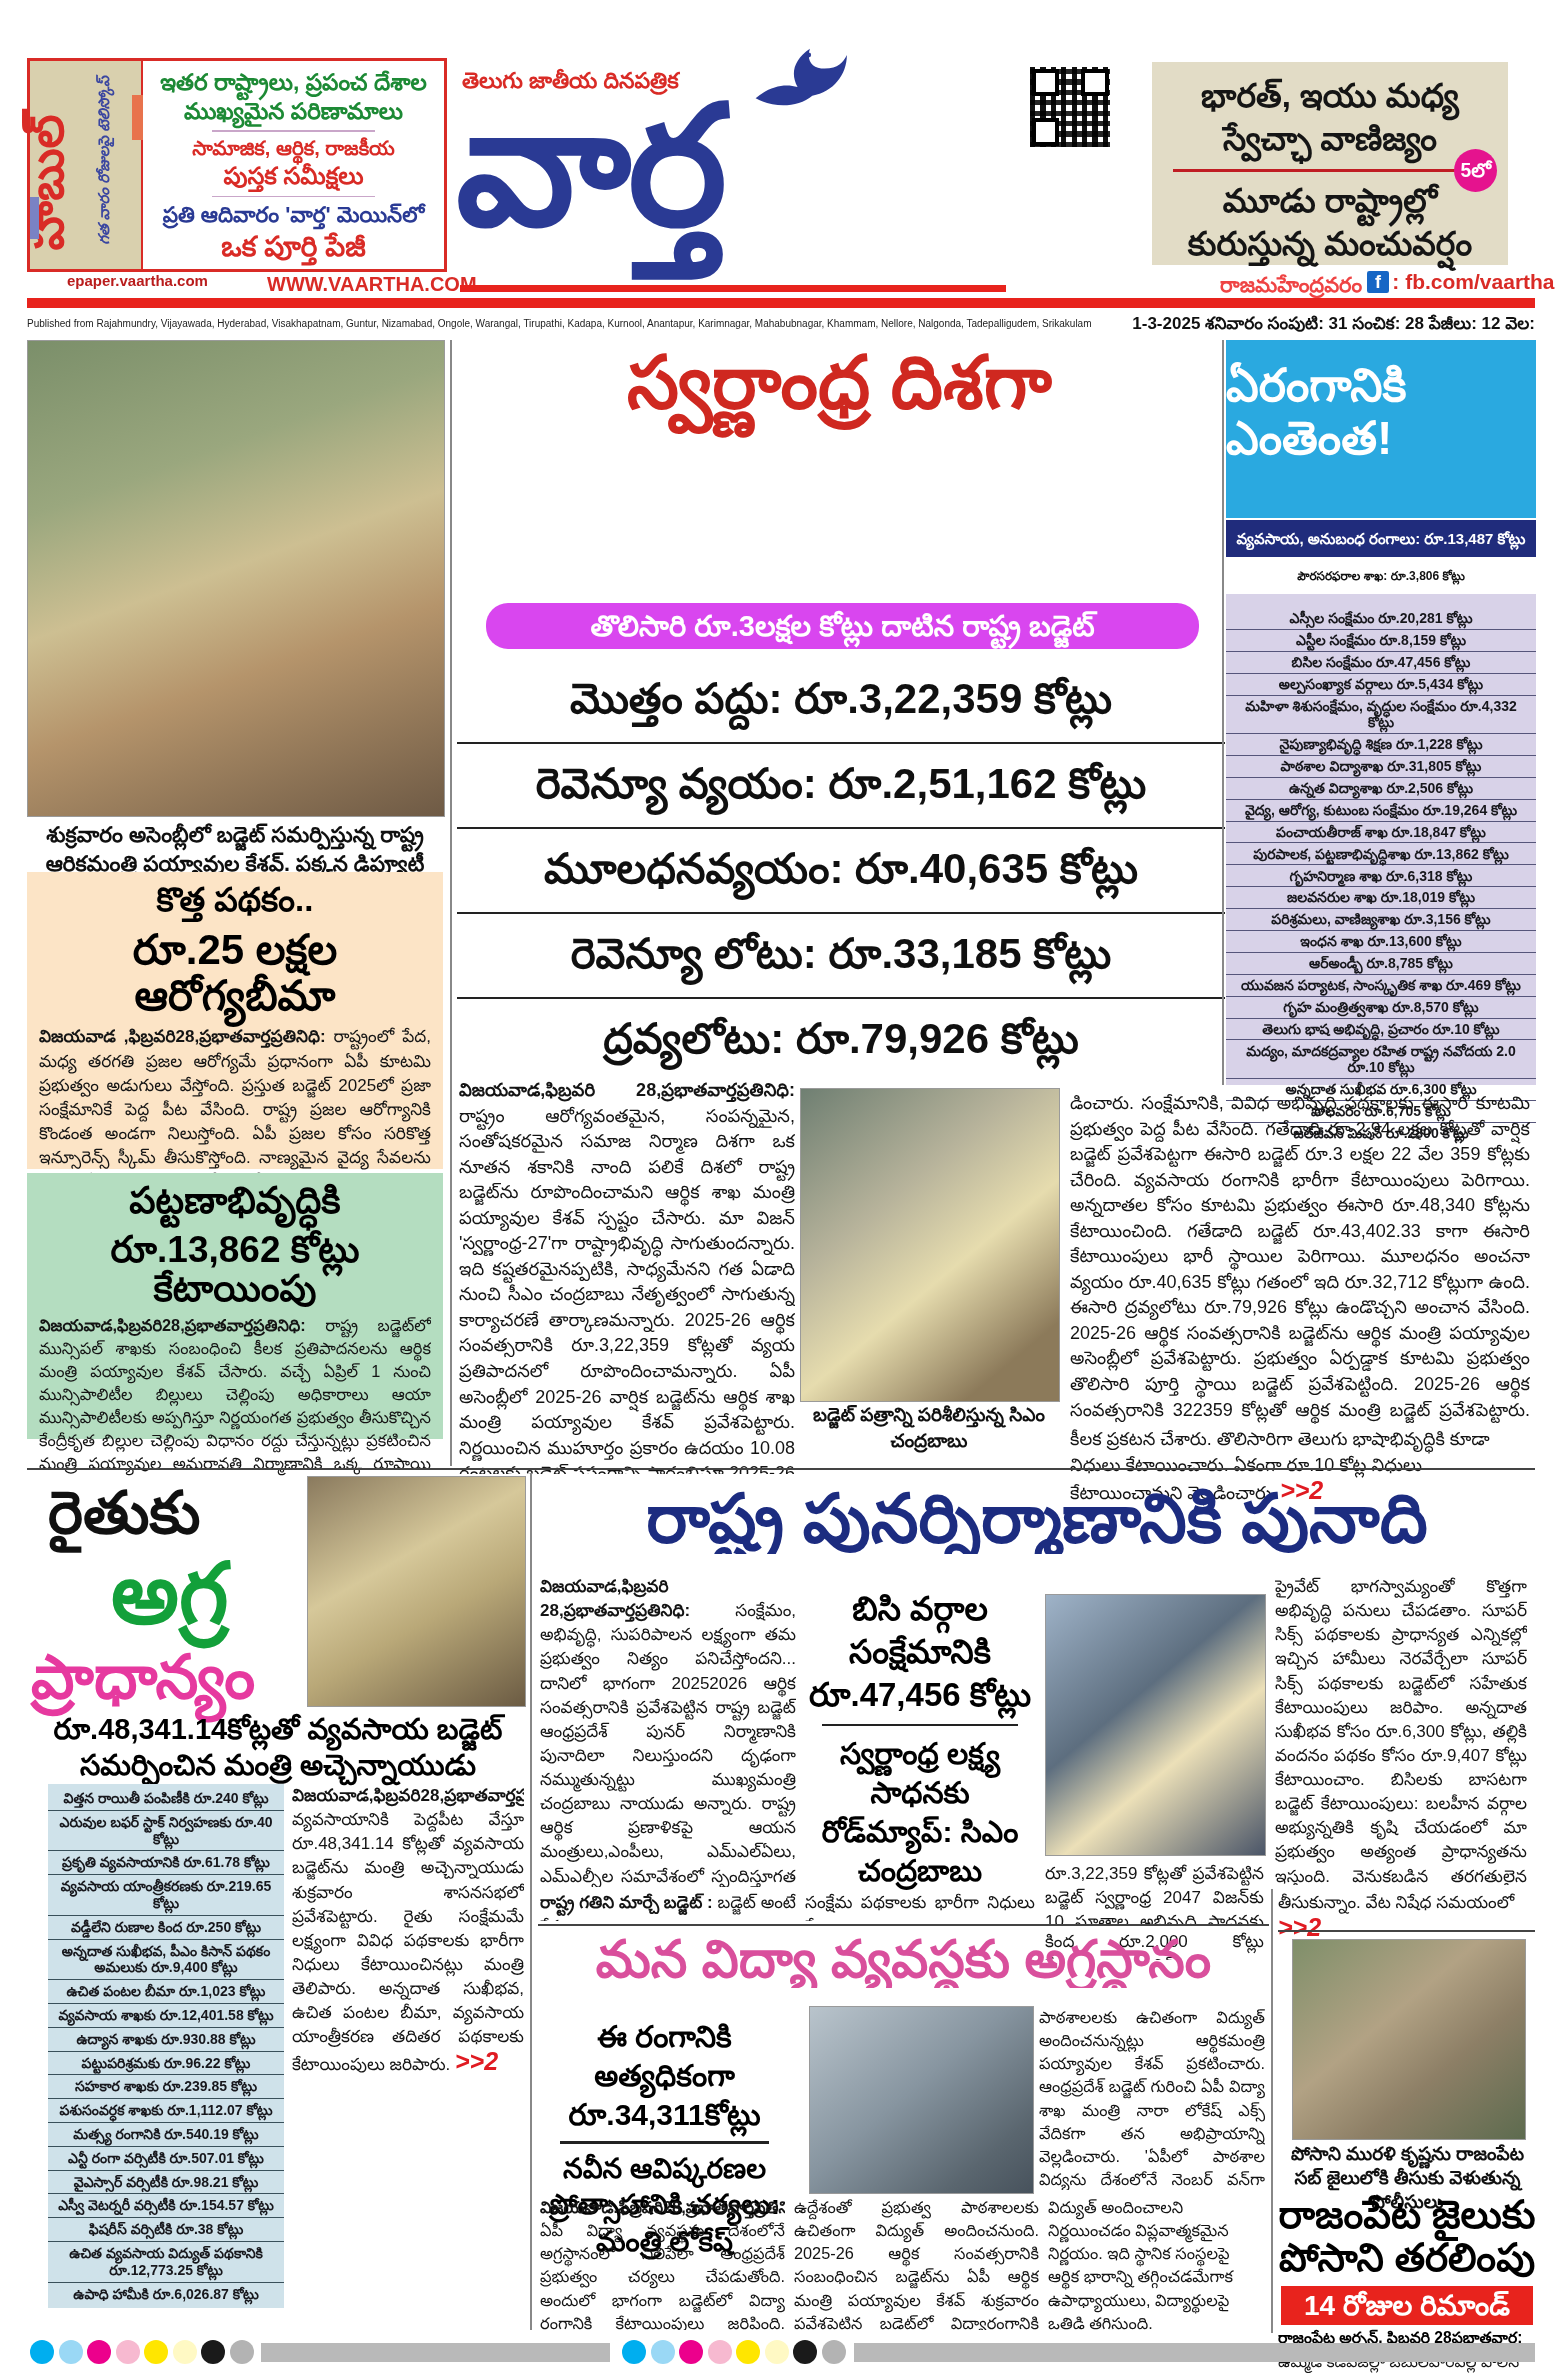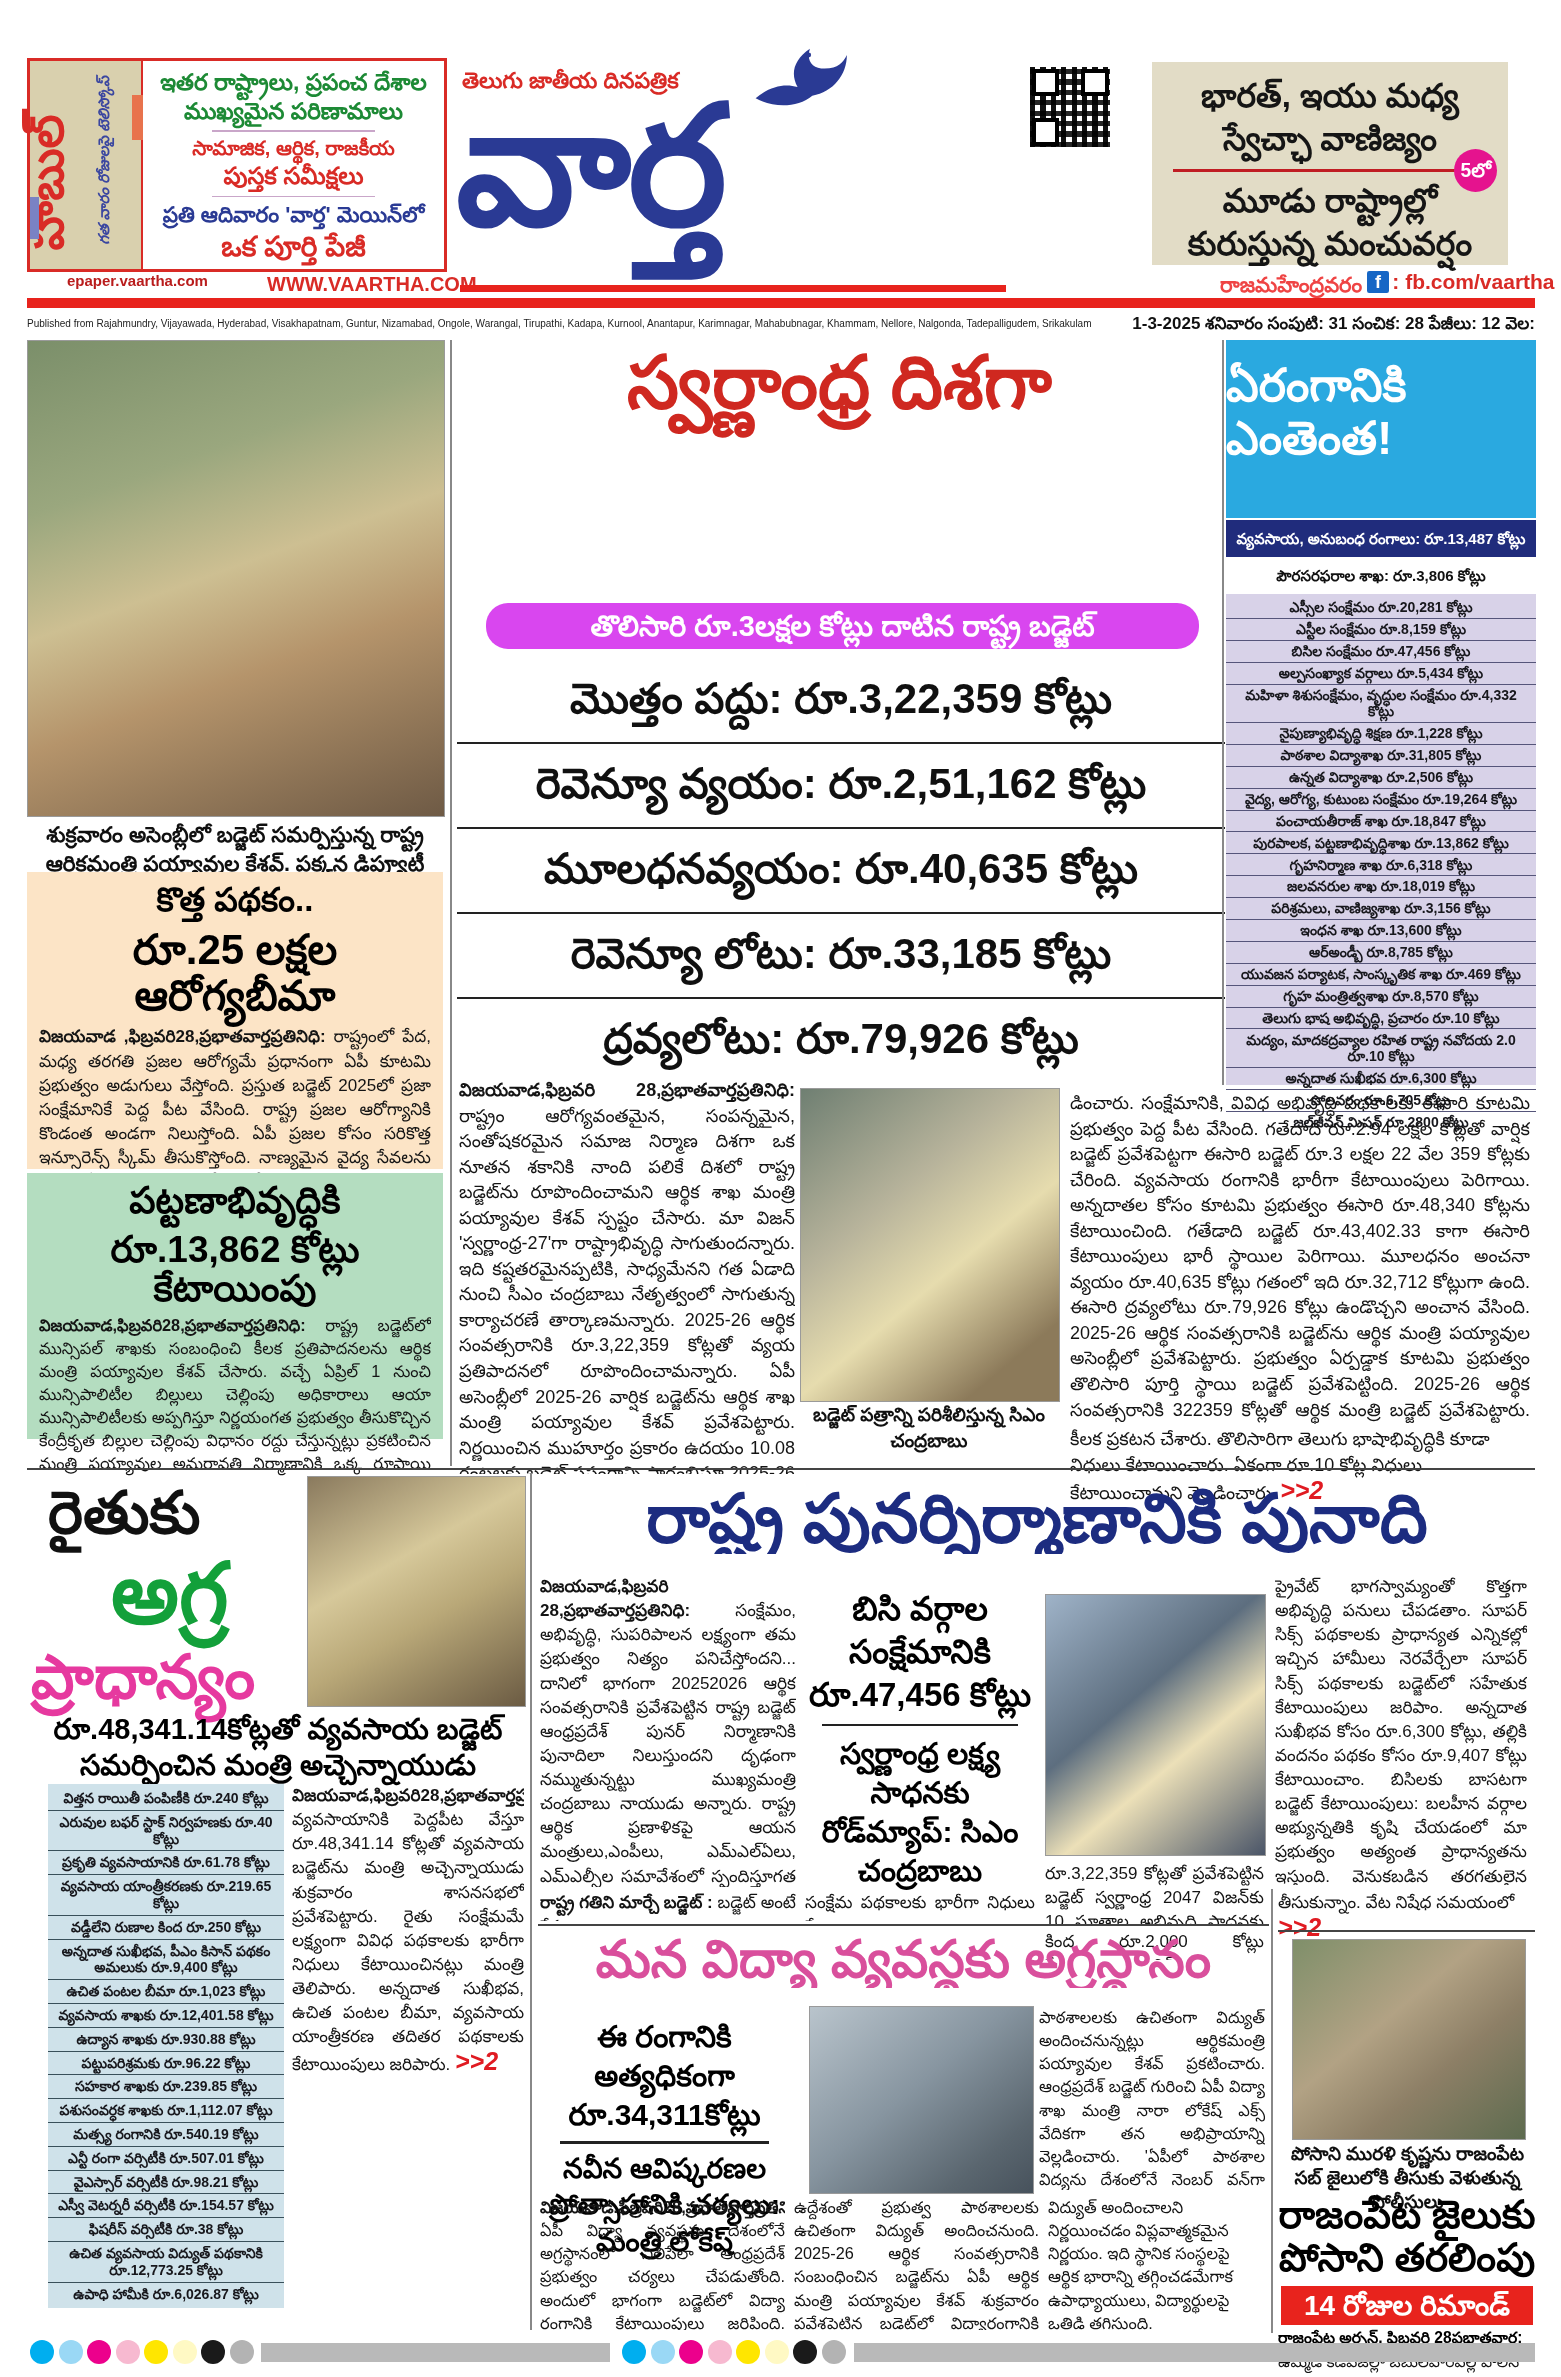--- a/index.html
+++ b/index.html
@@ -126,22 +126,22 @@
       <div class="figrow">మూలధనవ్యయం: రూ.40,635 కోట్లు</div>
       <div class="figrow">రెవెన్యూ లోటు: రూ.33,185 కోట్లు</div>
       <div class="figrow">ద్రవ్యలోటు: రూ.79,926 కోట్లు</div>
     </div>
 
   <div id="side-cyan" class="abs" style="left:1226px;top:340px;width:310px;height:178px;padding-top:19.3px;box-sizing:border-box;">
     <div style="font-size:46px;line-height:1.15;">ఏరంగానికి</div>
     <div style="font-size:46px;line-height:1.15;">ఎంతెంత!</div>
   </div>
   <div id="side-navy" class="abs" style="left:1226px;top:520px;width:310px;height:37px;font-size:15px;line-height:37px;">వ్యవసాయ, అనుబంధ రంగాలు: రూ.13,487 కోట్లు</div>
-  <div id="side-white" class="abs" style="left:1226px;top:558px;width:310px;height:40px;font-size:15px;line-height:36px;">పౌరసరఫరాల శాఖ: రూ.3,806 కోట్లు</div>
-  <div id="side-list" class="abs" style="left:1226px;top:594px;width:310px;height:491px;box-sizing:border-box;padding-top:3px;">
+  <div id="side-white" class="abs" style="left:1226px;top:558px;width:310px;height:40px;font-size:12px;line-height:36px;">పౌరసరఫరాల శాఖ: రూ.3,806 కోట్లు</div>
+  <div id="side-list" class="abs" style="left:1226px;top:594px;width:310px;height:491px;box-sizing:border-box;padding-top:14px;">
 
   <div class="side-item">ఎస్సీల సంక్షేమం రూ.20,281 కోట్లు</div>
       <div class="side-item">ఎస్టీల సంక్షేమం రూ.8,159 కోట్లు</div>
       <div class="side-item">బిసిల సంక్షేమం రూ.47,456 కోట్లు</div>
       <div class="side-item">అల్పసంఖ్యాక వర్గాలు రూ.5,434 కోట్లు</div>
       <div class="side-item">మహిళా శిశుసంక్షేమం, వృద్ధుల సంక్షేమం రూ.4,332 కోట్లు</div>
       <div class="side-item">నైపుణ్యాభివృద్ధి శిక్షణ రూ.1,228 కోట్లు</div>
       <div class="side-item">పాఠశాల విద్యాశాఖ రూ.31,805 కోట్లు</div>
       <div class="side-item">ఉన్నత విద్యాశాఖ రూ.2,506 కోట్లు</div>
       <div class="side-item">వైద్య, ఆరోగ్య, కుటుంబ సంక్షేమం రూ.19,264 కోట్లు</div>

